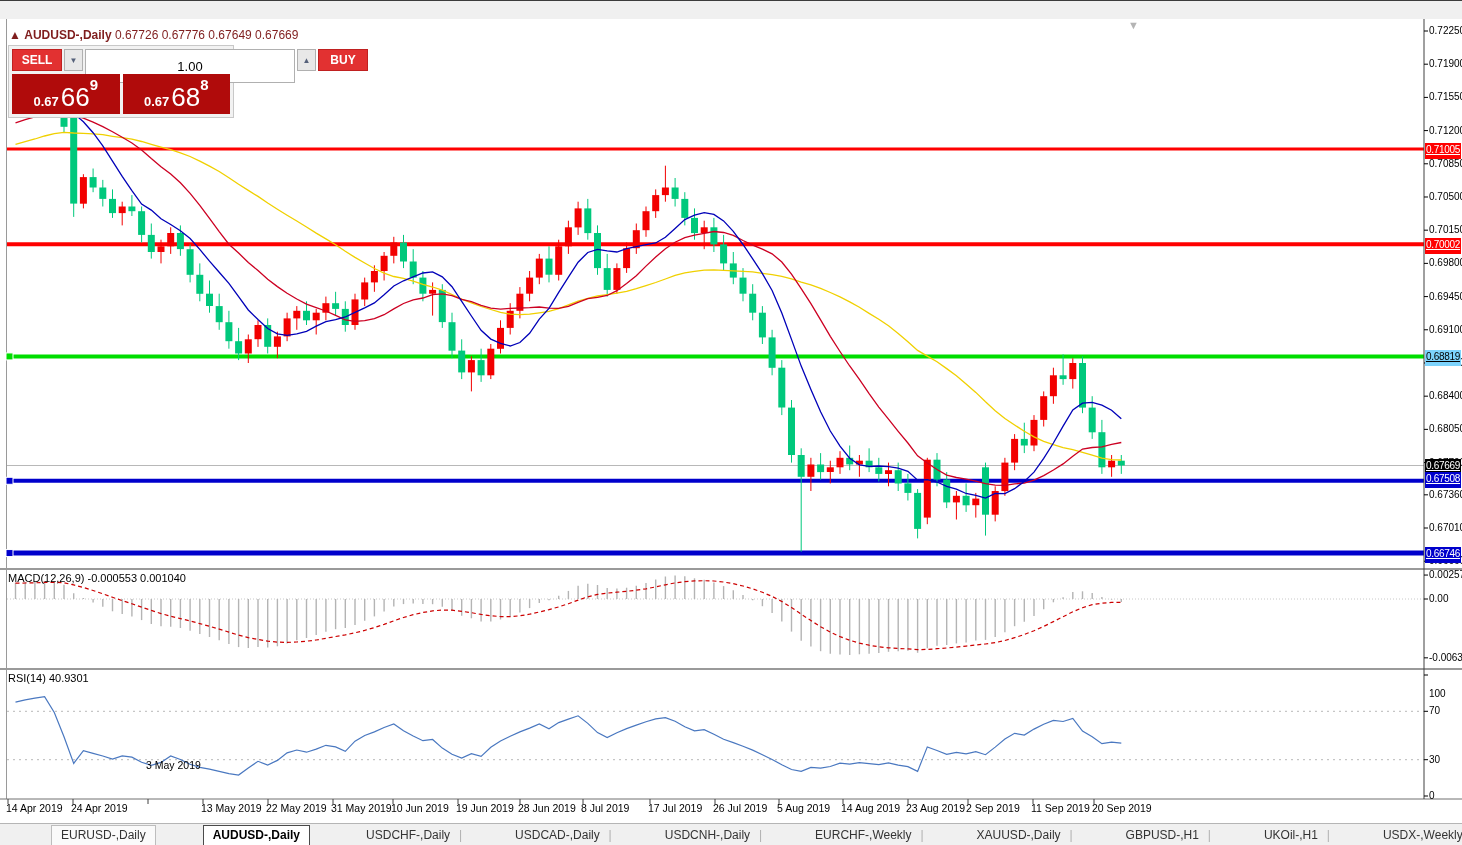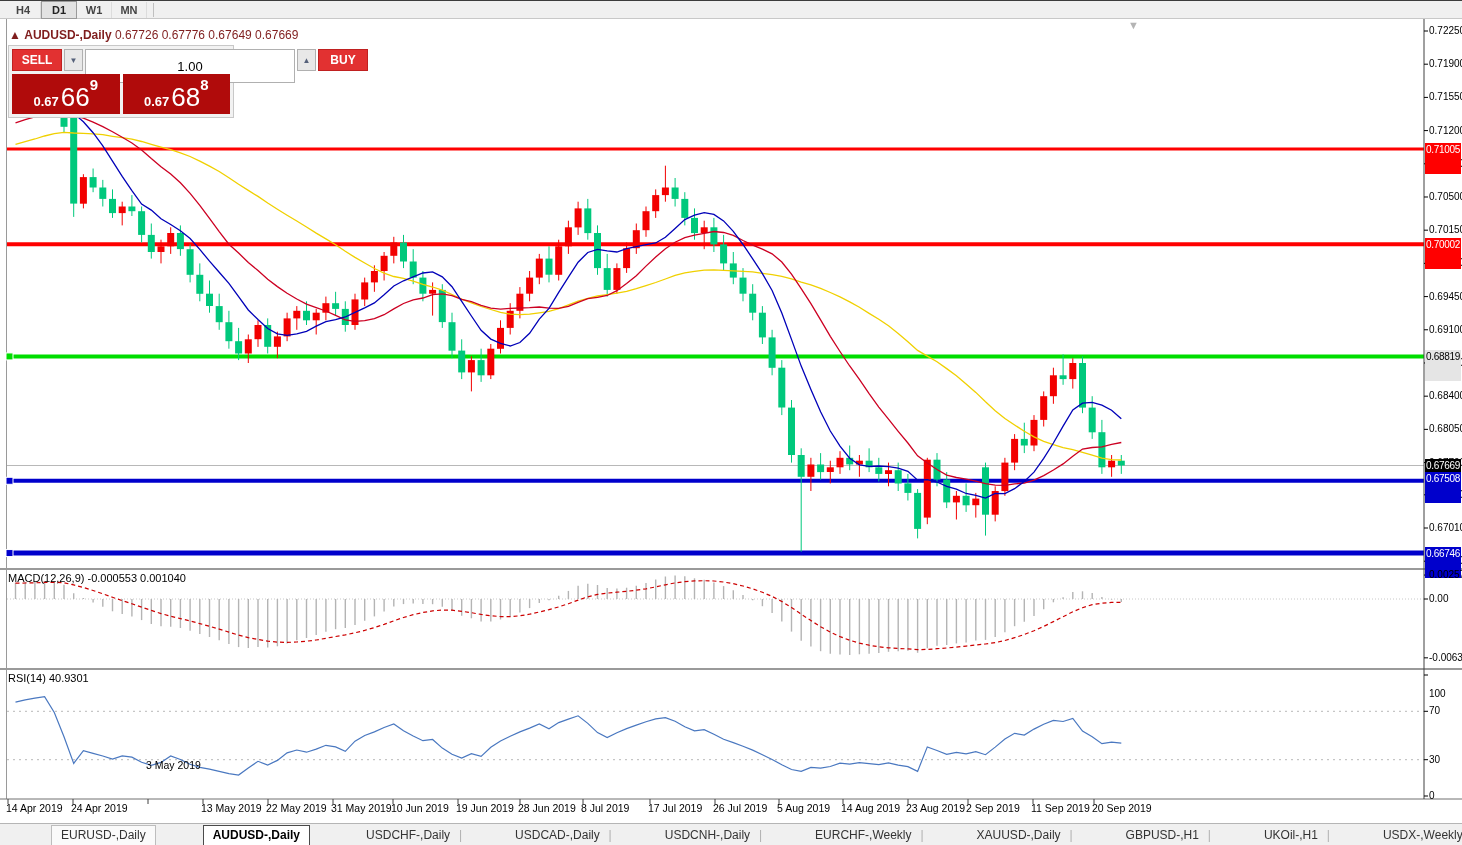--- a/index.html
+++ b/index.html
@@ -8,21 +8,21 @@
   #toolbar{position:absolute;left:0;top:0;width:1462px;height:18px;background:#f0f0f0;border-bottom:1px solid #c8c8c8;display:flex;align-items:center;padding-left:6px;box-sizing:border-box;}
   .tf-btn{height:16px;min-width:26px;display:flex;align-items:center;justify-content:center;font-size:11px;font-weight:700;color:#444;border-right:1px solid #dcdcdc;padding:0 4px;cursor:default;}
   .tf-btn.active{background:#e2e2e2;border:1px solid #9a9a9a;color:#222;}
   #toolbar .tf-sep{width:1px;height:14px;background:#c0c0c0;margin-left:6px;}
   
   #chart-area{position:absolute;left:0;top:18px;width:1462px;height:804px;background:#ffffff;}
   #left-edge{position:absolute;left:6px;top:0;width:1px;height:780px;background:#9a9a9a;}
   #plot{position:absolute;left:0;top:0;z-index:2;}
   #labels{position:absolute;left:0;top:0;width:1462px;height:804px;z-index:4;pointer-events:none;}
   .ptick{position:absolute;left:1429px;font-size:10px;color:#000;white-space:nowrap;}
-  .chip{position:absolute;left:1425px;width:36px;height:31px;font-size:10px;line-height:13px;text-align:center;white-space:nowrap;letter-spacing:-0.3px;}
+  .chip{position:absolute;left:1425px;width:36px;height:16px;font-size:10px;line-height:13px;text-align:center;white-space:nowrap;letter-spacing:-0.3px;text-decoration:underline;}
   .mtick{position:absolute;left:1429px;font-size:10px;color:#000;white-space:nowrap;}
   .dlabel{position:absolute;top:783px;font-size:10.5px;color:#000;white-space:nowrap;}
   #chart-title{position:absolute;left:9px;top:9px;z-index:5;font-size:12px;color:#7f1d1d;}
   #chart-title .sym{font-weight:700;}
   #shift-marker{position:absolute;left:1128px;top:0px;z-index:3;color:#b4b4b4;font-size:11px;}
   .panel-label{position:absolute;left:8px;z-index:5;font-size:11px;color:#000;}
   #macd-title{top:553px;}
   #rsi-title{top:653px;}
   
   #trade-widget{position:absolute;left:8px;top:26px;width:226px;z-index:6;background:#f2f2f2;border:1px solid #c8c8c8;padding:3px;box-sizing:border-box;}
@@ -40,27 +40,20 @@
   .tab{height:19px;display:flex;align-items:center;padding:0 9px;font-size:12px;color:#333;white-space:nowrap;position:relative;margin-left:47px;}
   .tab.sep::after{content:"|";position:absolute;right:-3px;color:#b0b0b0;}
   .tab.first{border:1px solid #bdbdbd;background:#fafafa;}
   .tab.active{border:1px solid #4a4a4a;background:#ffffff;font-weight:700;color:#000;}
   #tab-arrows{margin-left:auto;margin-right:8px;color:#808080;font-size:10px;letter-spacing:6px;}
 </style>
 </head>
 <body>
 
 <div id="app">
-  <div id="toolbar">
-      <div class="tf-btn">H4</div>
-      <div class="tf-btn active">D1</div>
-      <div class="tf-btn">W1</div>
-      <div class="tf-btn">MN</div>
-      <div class="tf-sep"></div>
-    </div>
 
   <div id="chart-area">
     <div id="left-edge"></div>
     <svg id="plot" width="1462" height="804">
         <line x1="0" y1="550" x2="1462" y2="550" stroke="#9a9a9a" stroke-width="2"></line>
         <line x1="0" y1="650" x2="1462" y2="650" stroke="#9a9a9a" stroke-width="2"></line>
         <line x1="0" y1="780" x2="1462" y2="780" stroke="#707070" stroke-width="1"></line>
         <line x1="7" y1="130.0882500000007" x2="1424" y2="130.0882500000007" stroke="#ff0000" stroke-width="3"></line>
         <line x1="7" y1="225.22280000000052" x2="1424" y2="225.22280000000052" stroke="#ff0000" stroke-width="4"></line>
         <line x1="7" y1="337.4303500000006" x2="1424" y2="337.4303500000006" stroke="#00dd00" stroke-width="4"></line>
@@ -518,21 +511,21 @@
         <div class="ptick" style="left: 1429px; top: 304.777px;">0.69100</div>
         <div class="ptick" style="left: 1429px; top: 337.975px;">0.68750</div>
         <div class="ptick" style="left: 1429px; top: 371.172px;">0.68400</div>
         <div class="ptick" style="left: 1429px; top: 404.37px;">0.68050</div>
         <div class="ptick" style="left: 1429px; top: 437.567px;">0.67700</div>
         <div class="ptick" style="left: 1429px; top: 469.817px;">0.67360</div>
         <div class="ptick" style="left: 1429px; top: 503.014px;">0.67010</div>
         <div class="ptick" style="left: 1429px; top: 536.212px;">0.66660</div>
         <div class="chip" style="left: 1425px; top: 123.588px; background: rgb(255, 0, 0); color: rgb(255, 255, 255);">0.71005</div>
         <div class="chip" style="left: 1425px; top: 218.723px; background: rgb(255, 0, 0); color: rgb(255, 255, 255);">0.70002</div>
-        <div class="chip" style="left: 1425px; top: 330.93px; background: #e5e5e5; color: rgb(0, 0, 0);">0.68819</div>
+        <div class="chip" style="left: 1425px; top: 330.93px; background: #7dd3fc; color: rgb(0, 0, 0);">0.68819</div>
         <div class="chip" style="left: 1425px; top: 440.008px; background: rgb(0, 0, 0); color: rgb(255, 255, 255);">0.67669</div>
         <div class="chip" style="left: 1425px; top: 453px; background: rgb(0, 0, 204); color: rgb(255, 255, 255);">0.67508</div>
         <div class="chip" style="left: 1425px; top: 527.554px; background: rgb(0, 0, 204); color: rgb(255, 255, 255);">0.66746</div>
         <div class="mtick" style="left: 1429px; top: 550.062px;">0.002574</div>
         <div class="mtick" style="left: 1429px; top: 574px;">0.00</div>
         <div class="mtick" style="left: 1429px; top: 632.832px;">-0.006326</div>
         <div class="mtick" style="left: 1429px; top: 650px; margin-top: 19px;">100</div>
         <div class="mtick" style="left: 1429px; top: 686.3px;">70</div>
         <div class="mtick" style="left: 1429px; top: 734.7px;">30</div>
         <div class="mtick" style="left: 1429px; top: 771px;">0</div>

